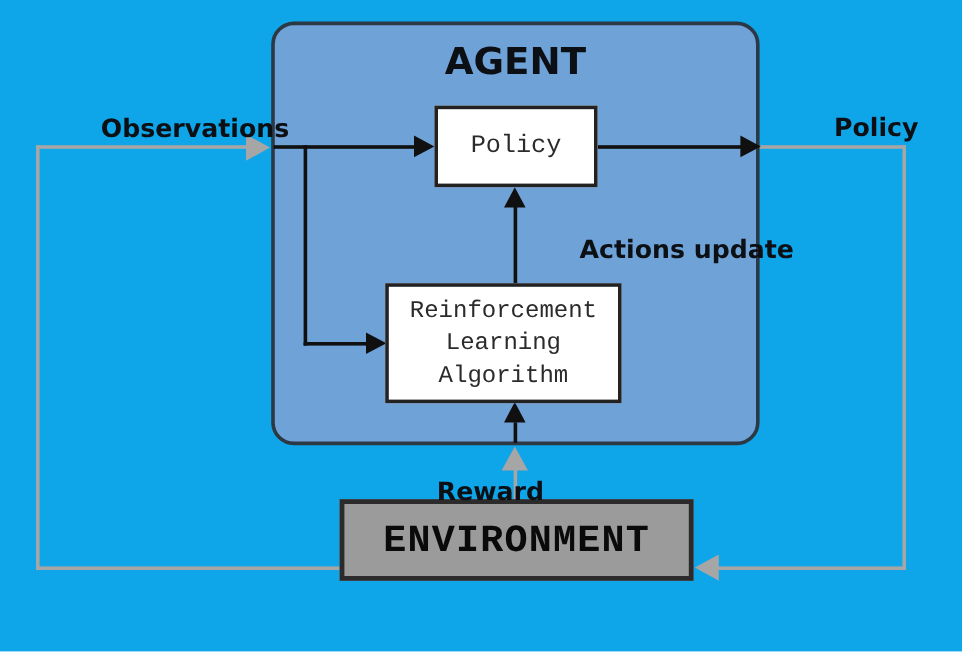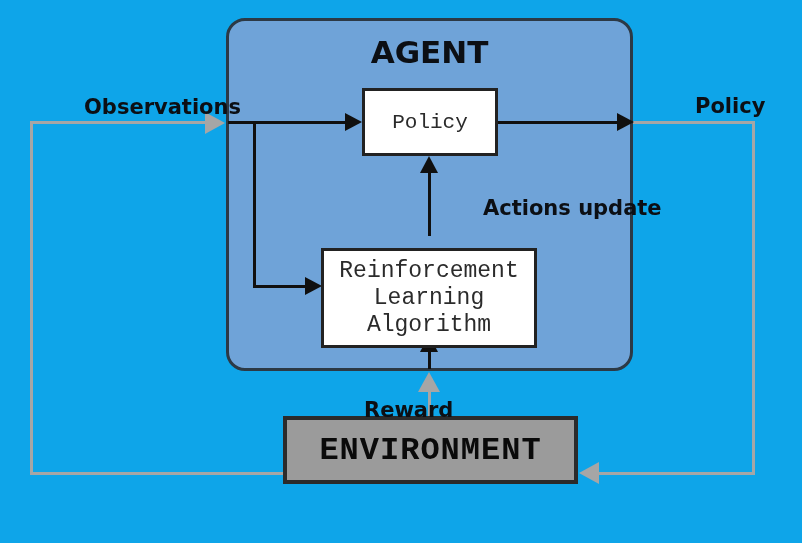--- a/index.html
+++ b/index.html
@@ -49,21 +49,21 @@
   .node{
     position:absolute;box-sizing:border-box;
     background:var(--box-fill);
     border:3px solid var(--box-border);
     display:flex;align-items:center;justify-content:center;
     text-align:center;
     color:var(--box-text);
     font-family:Liberation Mono, monospace;
   }
   .policy-box{left:362px;top:88px;width:136px;height:68px;font-size:21px;}
-  .rl-box{left:321px;top:236px;width:216px;height:100px;font-size:23px;line-height:27px;margin-top:12px;}
+  .rl-box{left:321px;top:236px;width:197px;height:100px;font-size:20px;line-height:27px;}
   .env-box{
     left:283px;top:416px;width:295px;height:68px;
     background:var(--environment-fill);
     border:4px solid var(--environment-border);
     font-size:32px;font-weight:bold;color:#0a0a0a;letter-spacing:1px;
   }
   .edge-label{
     position:absolute;
     font-size:21px;font-weight:bold;color:var(--label-color);
     white-space:nowrap;

